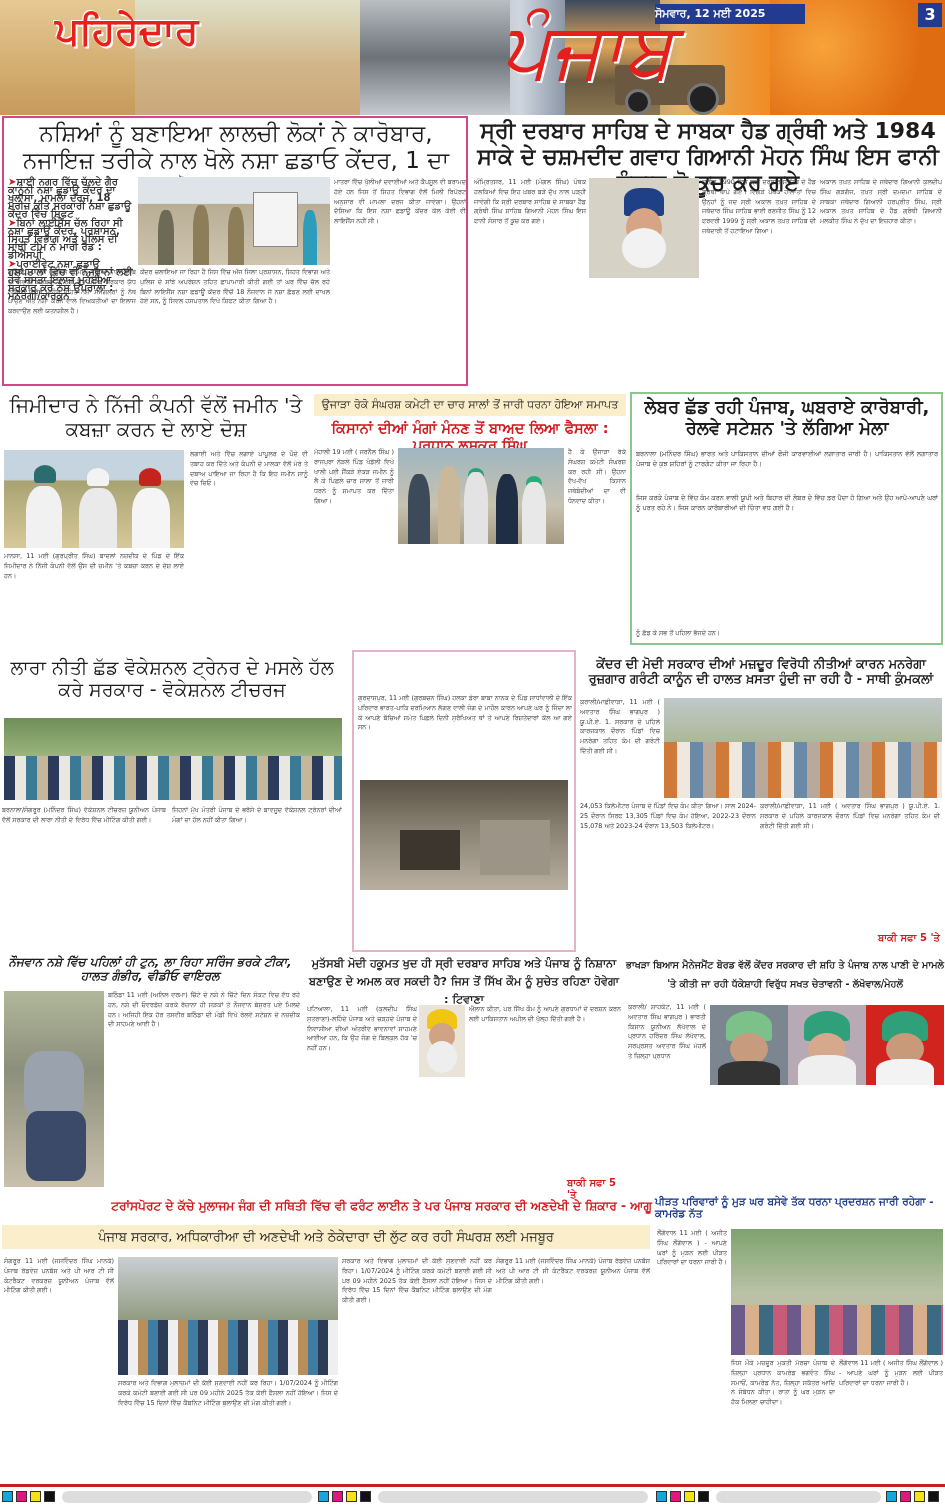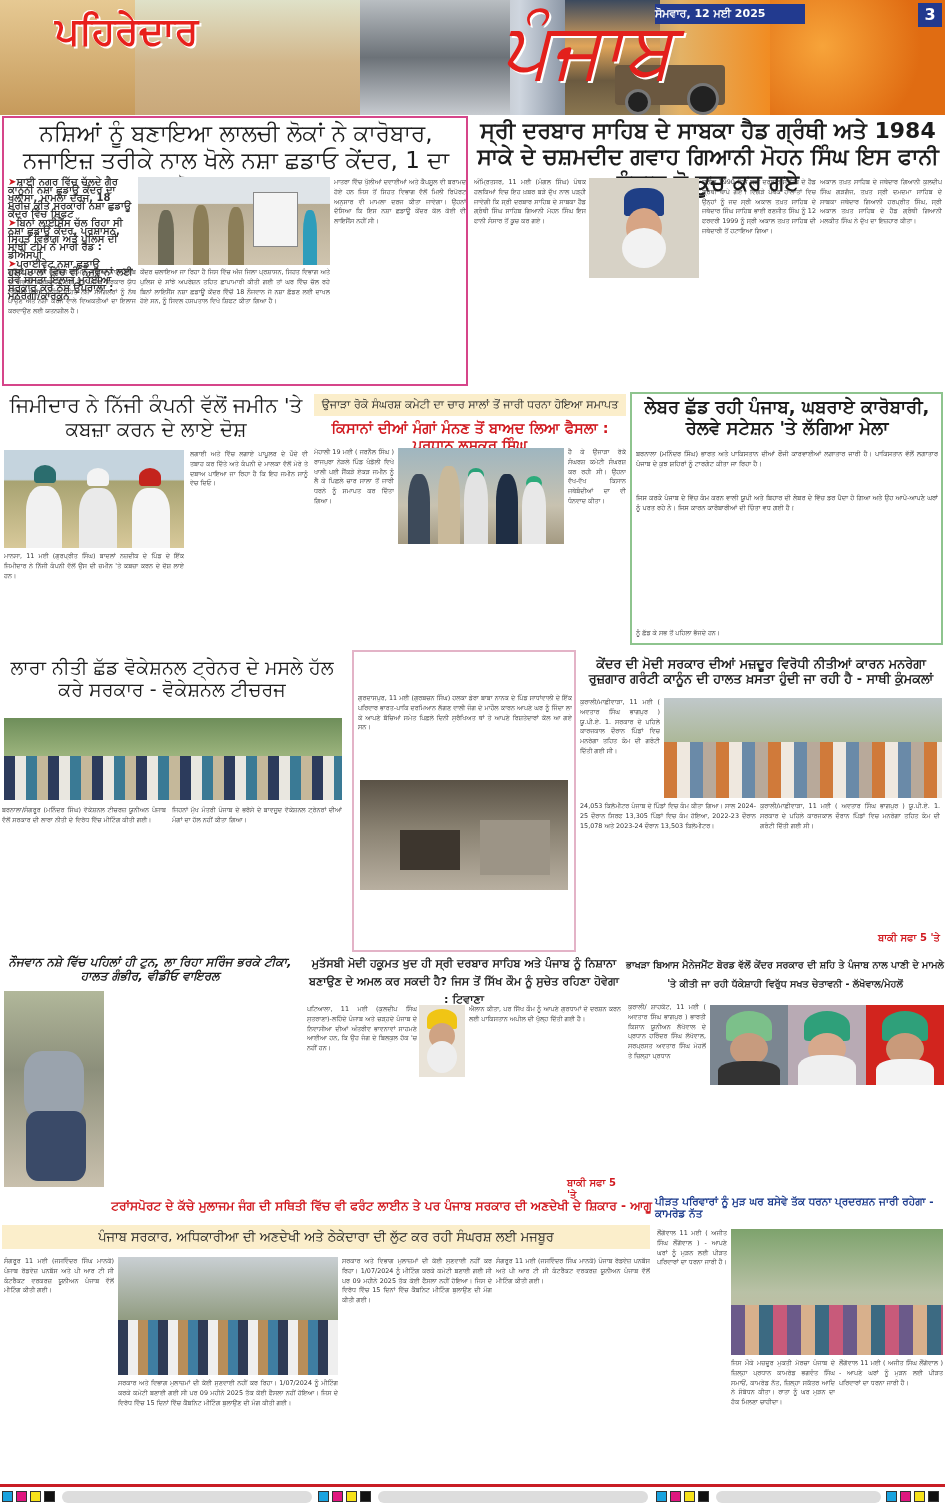--- a/index.html
+++ b/index.html
@@ -147,20 +147,21 @@
   <div class="col" style="left:182px;top:152px;width:180px;height:130px">ਕੁਰਾਲੀ/ਮਾਛੀਵਾੜਾ, 11 ਮਈ ( ਅਵਤਾਰ ਸਿੰਘ ਭਾਗਪੁਰ ) ਯੂ.ਪੀ.ਏ. 1. ਸਰਕਾਰ ਦੇ ਪਹਿਲੇ ਕਾਰਜਕਾਲ ਦੌਰਾਨ ਪਿੰਡਾਂ ਵਿਚ ਮਨਰੇਗਾ ਤਹਿਤ ਕੰਮ ਦੀ ਗਰੰਟੀ ਦਿੱਤੀ ਗਈ ਸੀ।</div>
   <div class="cap" style="left:300px;top:282px">ਬਾਕੀ ਸਫਾ 5 'ਤੇ</div>
 </div>
 
 <div class="abs" style="left:2px;top:955px;width:300px;height:235px">
   <div class="hl" style="left:0;top:0;width:296px;font-size:12px;font-style:italic">ਨੌਜਵਾਨ ਨਸ਼ੇ ਵਿੱਚ ਪਹਿਲਾਂ ਹੀ ਟੁਨ, ਲਾ ਰਿਹਾ ਸਰਿੰਜ ਭਰਕੇ ਟੀਕਾ, ਹਾਲਤ ਗੰਭੀਰ, ਵੀਡੀਓ ਵਾਇਰਲ</div>
   <div class="photo" style="left:2px;top:36px;width:100px;height:196px;background:linear-gradient(180deg,#b1b79a,#8c8f7b 40%,#c9c0ad)">
     <div class="abs" style="left:20px;top:60px;width:60px;height:70px;background:#9aa3ad;border-radius:30%"></div>
     <div class="abs" style="left:22px;top:120px;width:60px;height:70px;background:#3a4a68;border-radius:20%"></div>
   </div>
+  <div class="col" style="left:106px;top:36px;width:192px;height:196px">ਬਠਿੰਡਾ 11 ਮਈ (ਅਨਿਲ ਵਰਮਾ) ਚਿੱਟੇ ਦੇ ਨਸ਼ੇ ਨੇ ਚਿੱਟੇ ਦਿਨ ਸੰਕਟ ਵਿਚ ਵੱਧ ਰਹੇ ਹਨ, ਨਸ਼ੇ ਦੀ ਓਵਰਡੋਜ਼ ਕਰਕੇ ਰੋਜ਼ਾਨਾ ਹੀ ਸੜਕਾਂ ਤੇ ਨੌਜਵਾਨ ਬੇਸੁਰਤ ਪਏ ਮਿਲਦੇ ਹਨ। ਅਜਿਹੀ ਇਕ ਹੋਰ ਤਸਵੀਰ ਬਠਿੰਡਾ ਦੀ ਮੰਡੀ ਵਿਖੇ ਰੇਲਵੇ ਸਟੇਸ਼ਨ ਦੇ ਨਜ਼ਦੀਕ ਦੀ ਸਾਹਮਣੇ ਆਈ ਹੈ।</div>
 </div>
 
 <div class="abs" style="left:305px;top:955px;width:318px;height:235px">
   <div class="hl" style="left:0;top:0;width:318px;font-size:11.2px;line-height:1.6">ਮੁਤੱਸਬੀ ਮੋਦੀ ਹਕੂਮਤ ਖੁਦ ਹੀ ਸ੍ਰੀ ਦਰਬਾਰ ਸਾਹਿਬ ਅਤੇ ਪੰਜਾਬ ਨੂੰ ਨਿਸ਼ਾਨਾ ਬਣਾਉਣ ਦੇ ਅਮਲ ਕਰ ਸਕਦੀ ਹੈ? ਜਿਸ ਤੋਂ ਸਿੱਖ ਕੌਮ ਨੂੰ ਸੁਚੇਤ ਰਹਿਣਾ ਹੋਵੇਗਾ : ਟਿਵਾਣਾ</div>
   <div class="col" style="left:2px;top:50px;width:110px;height:180px">ਪਟਿਆਲਾ, 11 ਮਈ (ਕੁਲਦੀਪ ਸਿੰਘ ਸੁਤਰਾਣਾ)-ਲਹਿੰਦੇ ਪੰਜਾਬ ਅਤੇ ਚੜ੍ਹਦੇ ਪੰਜਾਬ ਦੇ ਨਿਵਾਸੀਆ ਦੀਆਂ ਅੰਤਰੀਵ ਭਾਵਨਾਵਾਂ ਸਾਹਮਣੇ ਆਈਆ ਹਨ, ਕਿ ਉਹ ਜੰਗ ਦੇ ਬਿਲਕੁਲ ਹੱਕ 'ਚ ਨਹੀਂ ਹਨ।</div>
   <div class="photo" style="left:114px;top:50px;width:46px;height:72px;background:#e9e3d8">
     <div class="head" style="left:8px;top:4px;width:30px;height:20px;background:#f0c514;border-radius:50% 50% 10% 10%"></div>
     <div class="head" style="left:10px;top:18px;width:26px;height:26px;background:#cfa383"></div>
     <div class="head" style="left:8px;top:36px;width:30px;height:32px;background:#eee"></div>
   </div>

